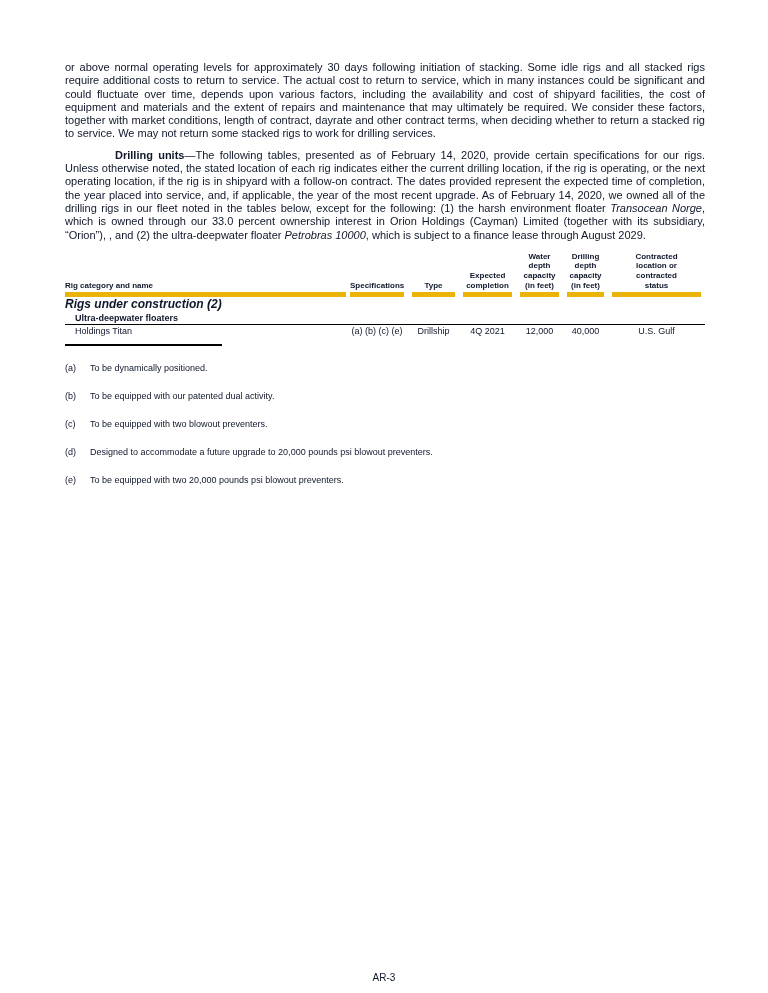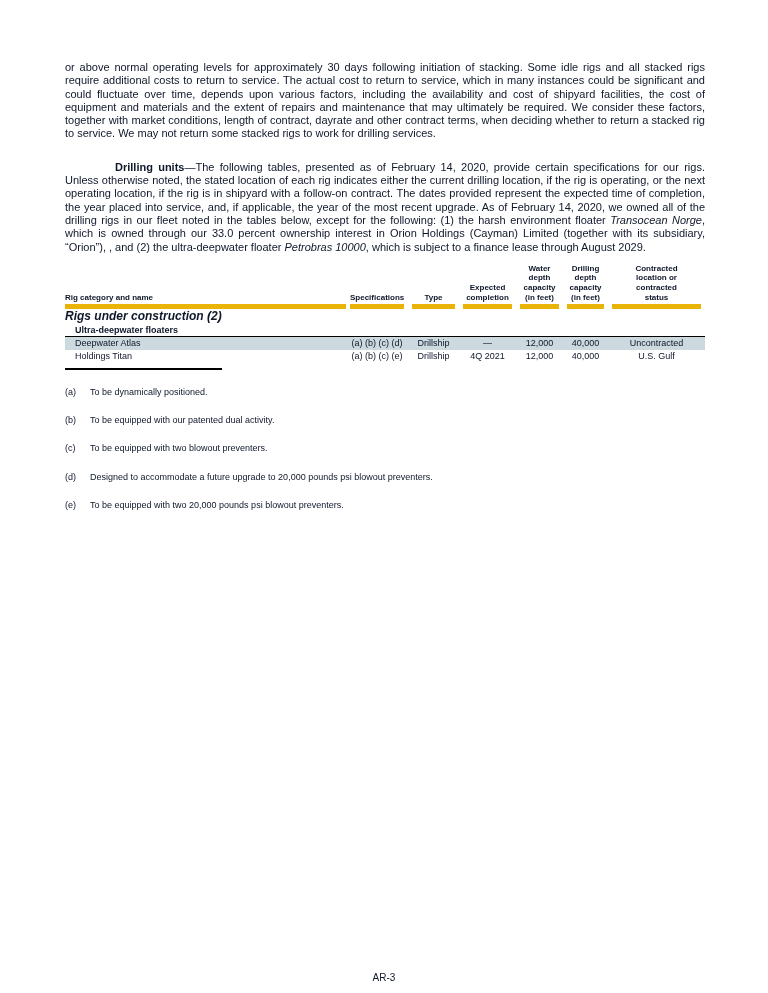--- a/index.html
+++ b/index.html
@@ -13,21 +13,21 @@
     font-family: "Liberation Sans", "DejaVu Sans", sans-serif;
     padding: 61px 63px 0 65px;
     overflow: hidden;
   }
   .body-text {
     font-size: 11px;
     line-height: 13.3px;
     text-align: justify;
   }
   .para-2 {
-    margin-top: 20px;
+    margin-top: 8px;
     text-indent: 50px;
   }
   .para-2 .lead { font-weight: bold; }
   .para-2 .ital { font-style: italic; }
 
   table.rig-table {
     margin-top: 10px;
     width: 640px;
     border-collapse: collapse;
     table-layout: fixed;
@@ -149,29 +149,20 @@
           </th>
       </tr>
     </thead>
     <tbody>
       <tr class="section-row">
         <td colspan="7">Rigs under construction (2)</td>
       </tr>
       <tr class="subsection-row">
         <td colspan="7">Ultra-deepwater floaters</td>
       </tr>
-      <tr class="data-row" style="background: rgb(204, 217, 223);">
-        <td class="cell-name">Deepwater Atlas</td>
-        <td>(a) (b) (c) (d)</td>
-        <td>Drillship</td>
-        <td>—</td>
-        <td>12,000</td>
-        <td>40,000</td>
-        <td>Uncontracted</td>
-      </tr>
       <tr class="data-row">
         <td class="cell-name">Holdings Titan</td>
         <td>(a) (b) (c) (e)</td>
         <td>Drillship</td>
         <td>4Q 2021</td>
         <td>12,000</td>
         <td>40,000</td>
         <td>U.S. Gulf</td>
       </tr>
     </tbody>

